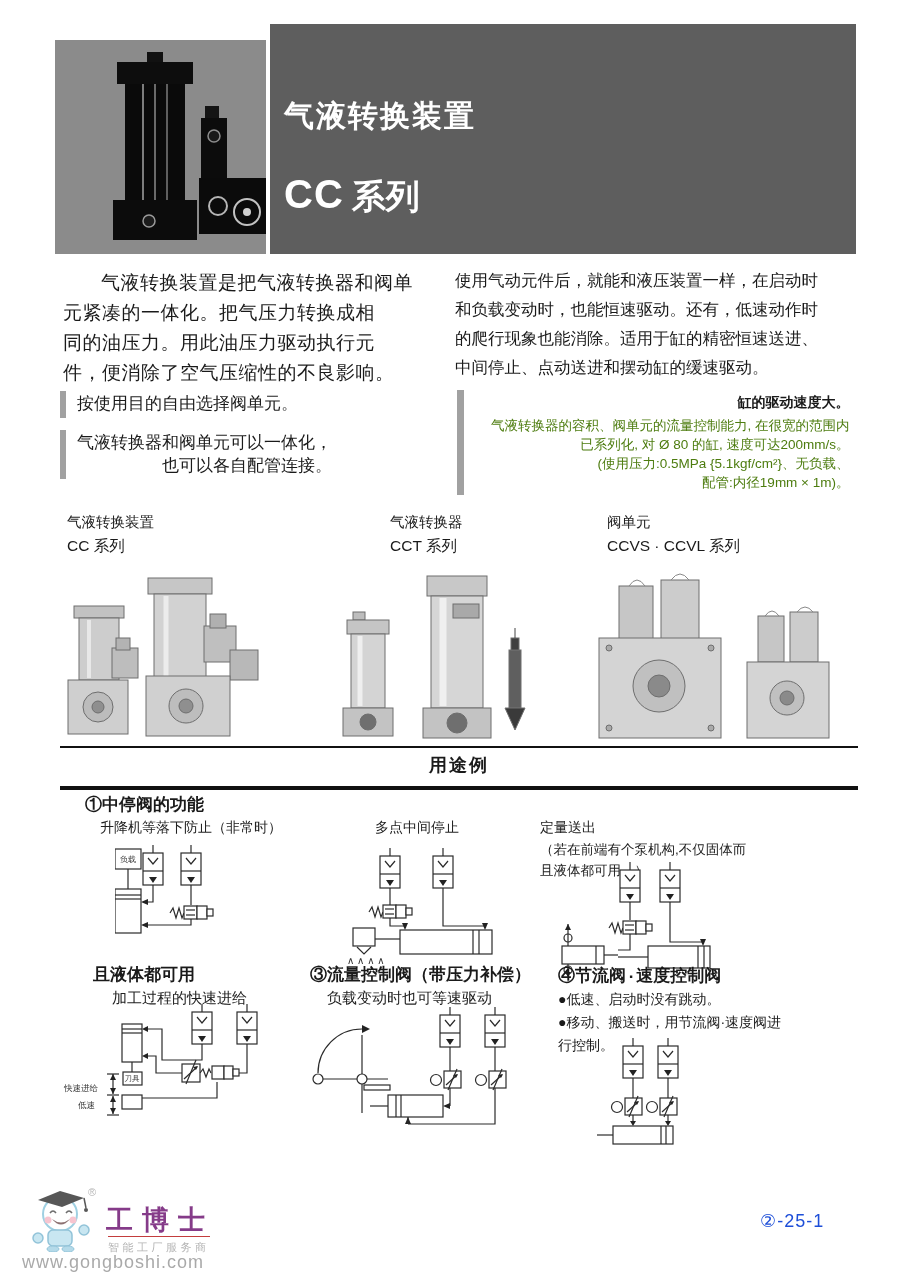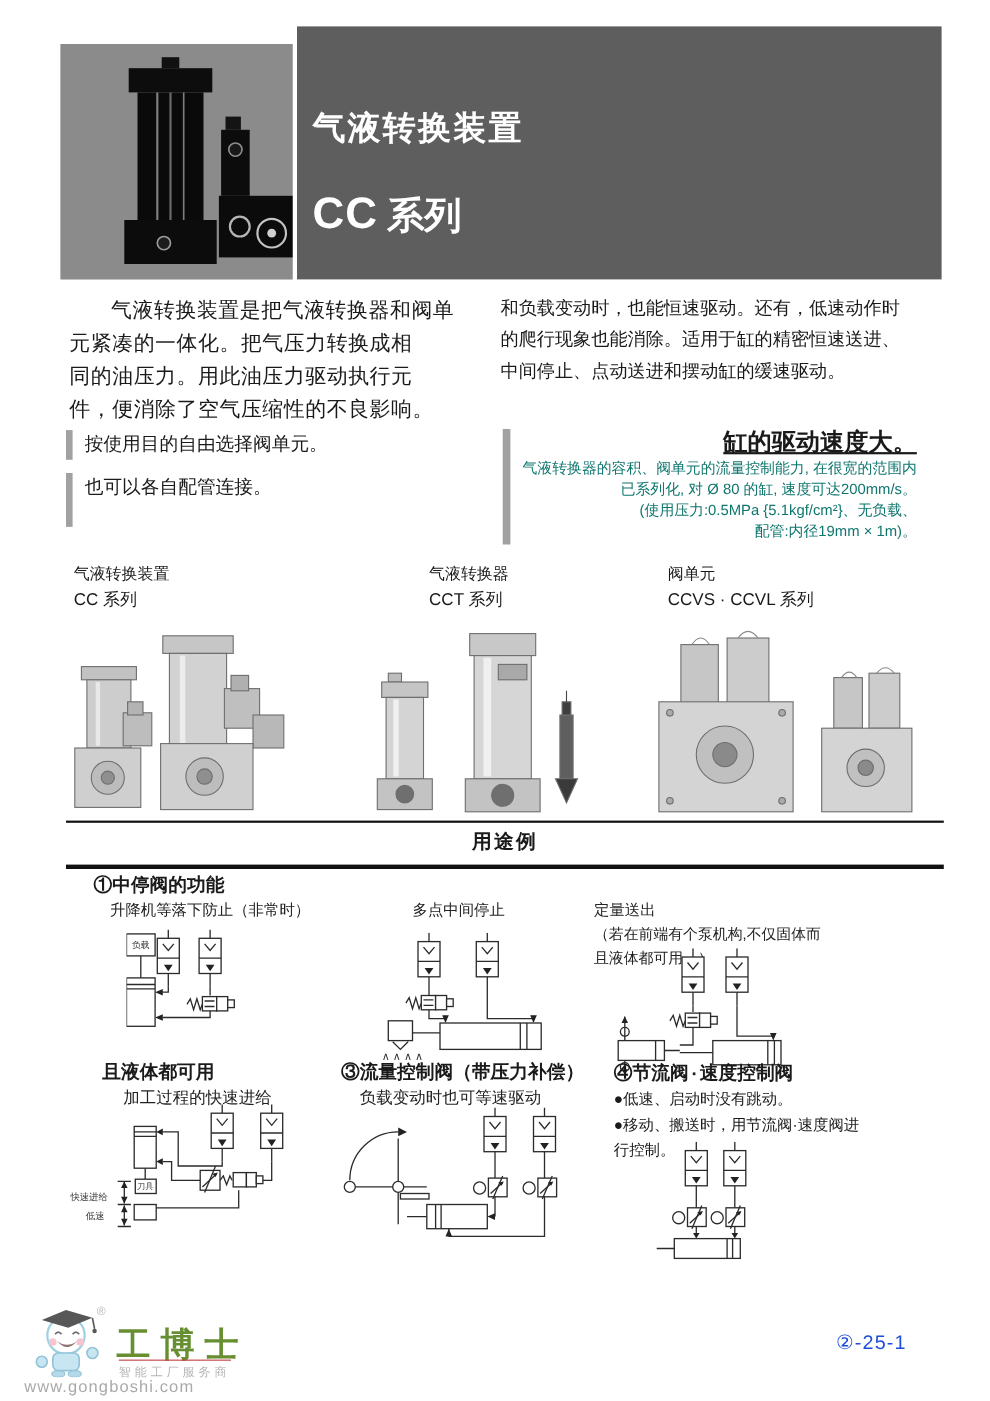--- a/index.html
+++ b/index.html
@@ -22,40 +22,40 @@
   .para-right{left:455px;top:266px;width:410px;font-size:16.5px;line-height:29px;}
   
   .feat{display:flex;}
   .feat .bar{width:6px;background:#a1a1a1;flex:0 0 6px;}
   .feat .txt{margin-left:11px;font-size:17px;line-height:23px;padding-top:1px;text-align:right;}
   .feat1{left:60px;top:391px;width:390px;height:27px;}
   .feat2{left:60px;top:430px;width:390px;height:49px;}
   .featR{left:457px;top:390px;width:408px;height:105px;}
   .featR .bar{width:7px;background:#a1a1a1;flex:0 0 7px;}
   .featR .txt{margin-left:11px;}
-  .featR .head{font-size:22px;font-weight:bold;line-height:22px;text-decoration:underline;}
-  .featR .body{font-size:13.5px;line-height:19px;color:#0f766e;margin-top:3px;}
+  .featR .head{font-size:14px;font-weight:bold;line-height:22px;}
+  .featR .body{font-size:13.5px;line-height:19px;color:#4d7c0f;margin-top:3px;margin-left:16px;}
   .featR .body .indent{padding-left:42px;}
   
   .prod-label .name{font-size:14.5px;line-height:18px;}
   .prod-label .series{font-size:15.5px;line-height:18px;margin-top:6px;}
   
   .rule-thin{left:60px;top:746px;width:798px;height:2px;background:#111;}
   .usage-title{left:60px;top:753px;width:798px;text-align:center;font-size:18px;font-weight:bold;letter-spacing:2px;}
   .rule-thick{left:60px;top:786px;width:798px;height:4px;background:#111;}
   .case-title{font-size:17px;font-weight:bold;font-family:Liberation Mono, monospace;}
   .case-cap{font-size:14px;color:#222;}
   .case-note{font-size:13.5px;color:#222;}
   .case-bullet{font-size:14px;line-height:23px;}
   
   .brand{left:22px;top:1186px;width:230px;height:80px;opacity:0.85;}
-  .brand-name{position:absolute;left:84px;top:16px;font-size:31px;font-weight:bold;color:#4d7c0f;letter-spacing:9px;font-family:"Liberation Serif","DejaVu Serif",serif;}
+  .brand-name{position:absolute;left:84px;top:16px;font-size:27px;font-weight:bold;color:#701a75;letter-spacing:9px;font-family:"Liberation Serif","DejaVu Serif",serif;}
   .brand-reg{position:absolute;left:66px;top:0px;font-size:11px;color:#aaaaaa;}
   .brand-sub{position:absolute;left:86px;top:50px;font-size:11px;color:#a8a8a8;letter-spacing:3.5px;border-top:1px solid #b91c1c;padding-top:3px;}
-  .brand-url{position:absolute;left:0px;top:66px;font-size:15px;color:#9b9b9b;letter-spacing:1px;}
+  .brand-url{position:absolute;left:0px;top:66px;font-size:18px;color:#9b9b9b;letter-spacing:1px;}
   .page-num{left:760px;top:1210px;font-size:18px;color:#1d4ed8;letter-spacing:1px;}
 </style>
 </head>
 <body>
 
 <svg width="0" height="0" style="position:absolute" aria-hidden="true">
   <defs>
     <g id="sym-conv" stroke="#2b2b2b" stroke-width="1.2" fill="none">
       <line x1="10" y1="0" x2="10" y2="8"></line>
       <rect x="0" y="8" width="20" height="32" fill="#ffffff"></rect>
@@ -111,33 +111,35 @@
 </div>
 
 <div class="abs para-left">
   <div class="ind">气液转换装置是把气液转换器和阀单</div>
   <div>元紧凑的一体化。把气压力转换成相</div>
   <div>同的油压力。用此油压力驱动执行元</div>
   <div>件，便消除了空气压缩性的不良影响。</div>
 </div>
 
 <div class="abs para-right">
+  <div>使用气动元件后，就能和液压装置一样，在启动时</div>
   <div>和负载变动时，也能恒速驱动。还有，低速动作时</div>
   <div>的爬行现象也能消除。适用于缸的精密恒速送进、</div>
   <div>中间停止、点动送进和摆动缸的缓速驱动。</div>
 </div>
 
 <div class="abs feat feat1">
   <div class="bar"></div>
   <div class="txt">按使用目的自由选择阀单元。</div>
 </div>
 
 <div class="abs feat feat2">
   <div class="bar"></div>
   <div class="txt">
+    <div>气液转换器和阀单元可以一体化，</div>
     <div>也可以各自配管连接。</div>
   </div>
 </div>
 
 <div class="abs feat featR">
   <div class="bar"></div>
   <div class="txt">
     <div class="head">缸的驱动速度大。</div>
     <div class="body">
       <div>气液转换器的容积、阀单元的流量控制能力, 在很宽的范围内</div>

